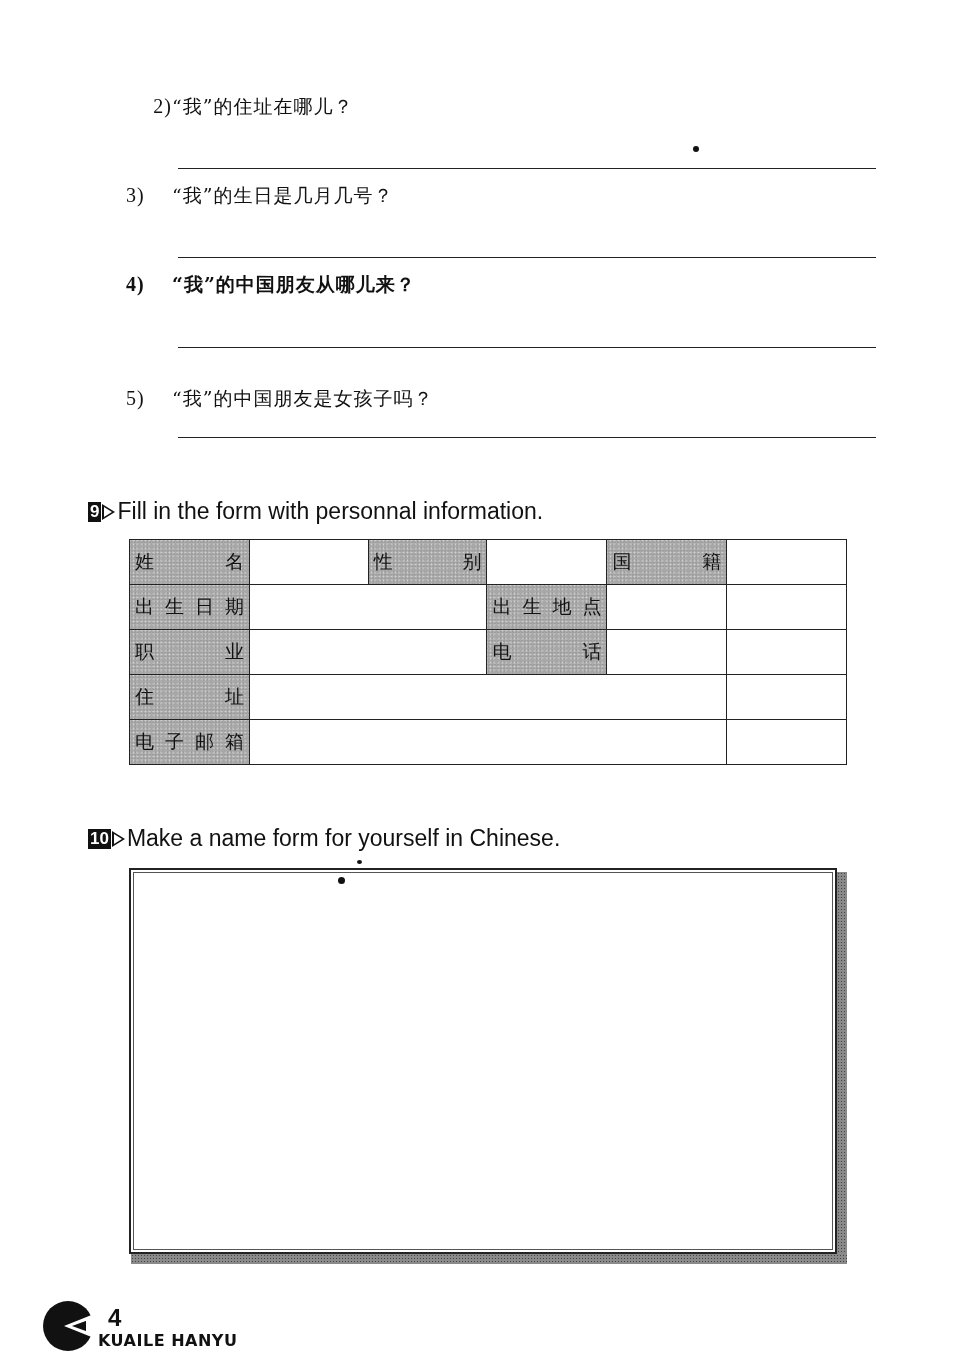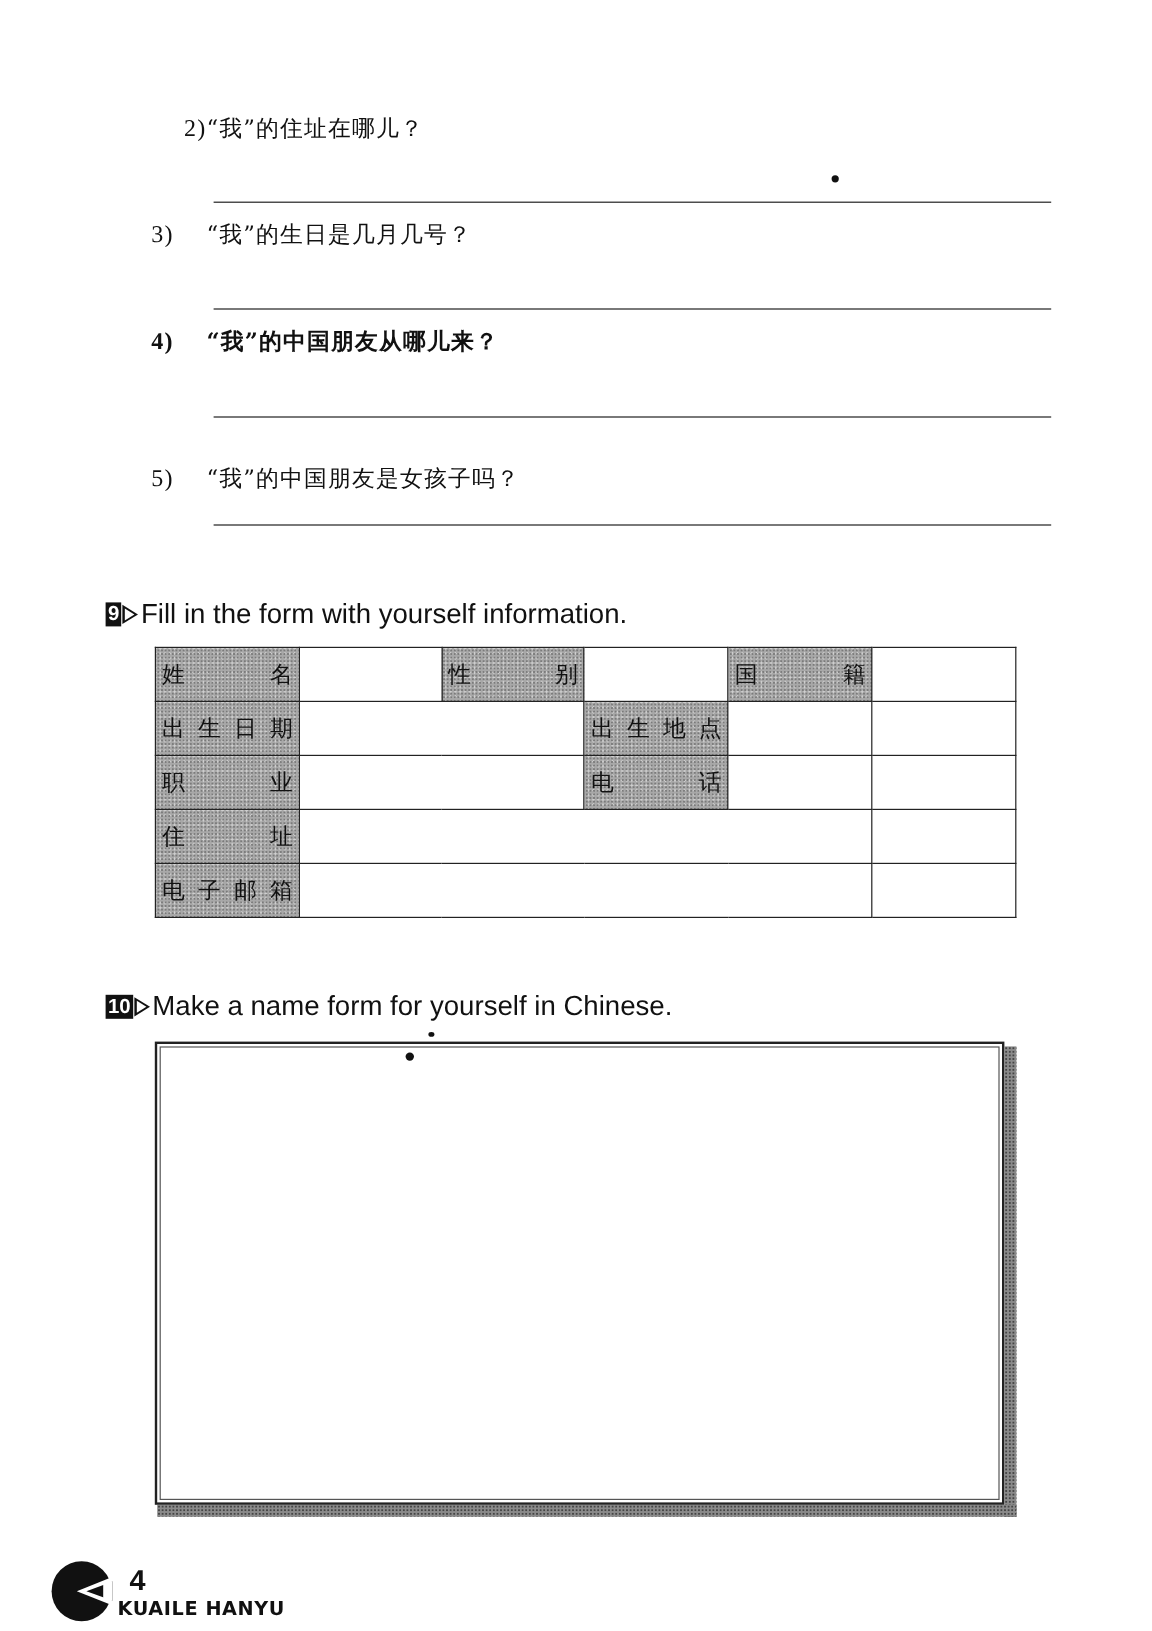--- a/index.html
+++ b/index.html
@@ -60,21 +60,21 @@
 <div class="q" style="top:386px;">
   <span class="num">5)</span><span>“我”的中国朋友是女孩子吗？</span>
 </div>
 <div class="ansline" style="top:437px;"></div>
 
 <div class="dot" style="left:693px; top:146px;"></div>
 
 <div class="heading" style="top:498px;">
   <span class="badge">9</span>
     <span class="tri"></span>
-    <span>Fill in the form with yourself information.</span>
+    <span>Fill in the form with personnal information.</span>
 </div>
 
 <table class="form">
   <colgroup>
     <col style="width:120px">
       <col style="width:119px">
       <col style="width:119px">
       <col style="width:120px">
       <col style="width:120px">
       <col style="width:120px">

